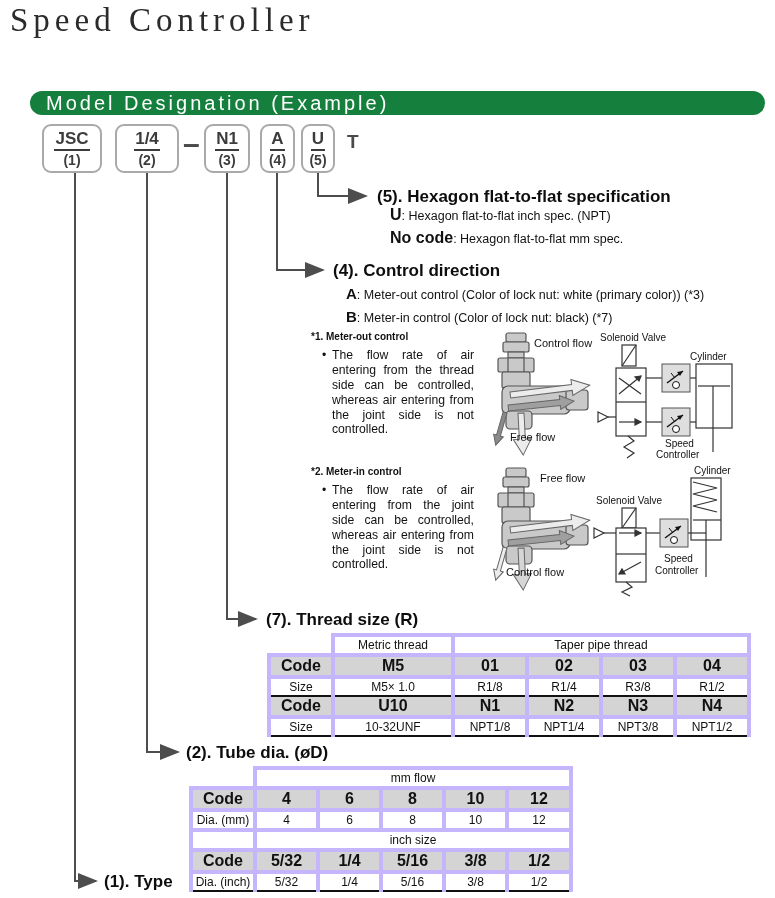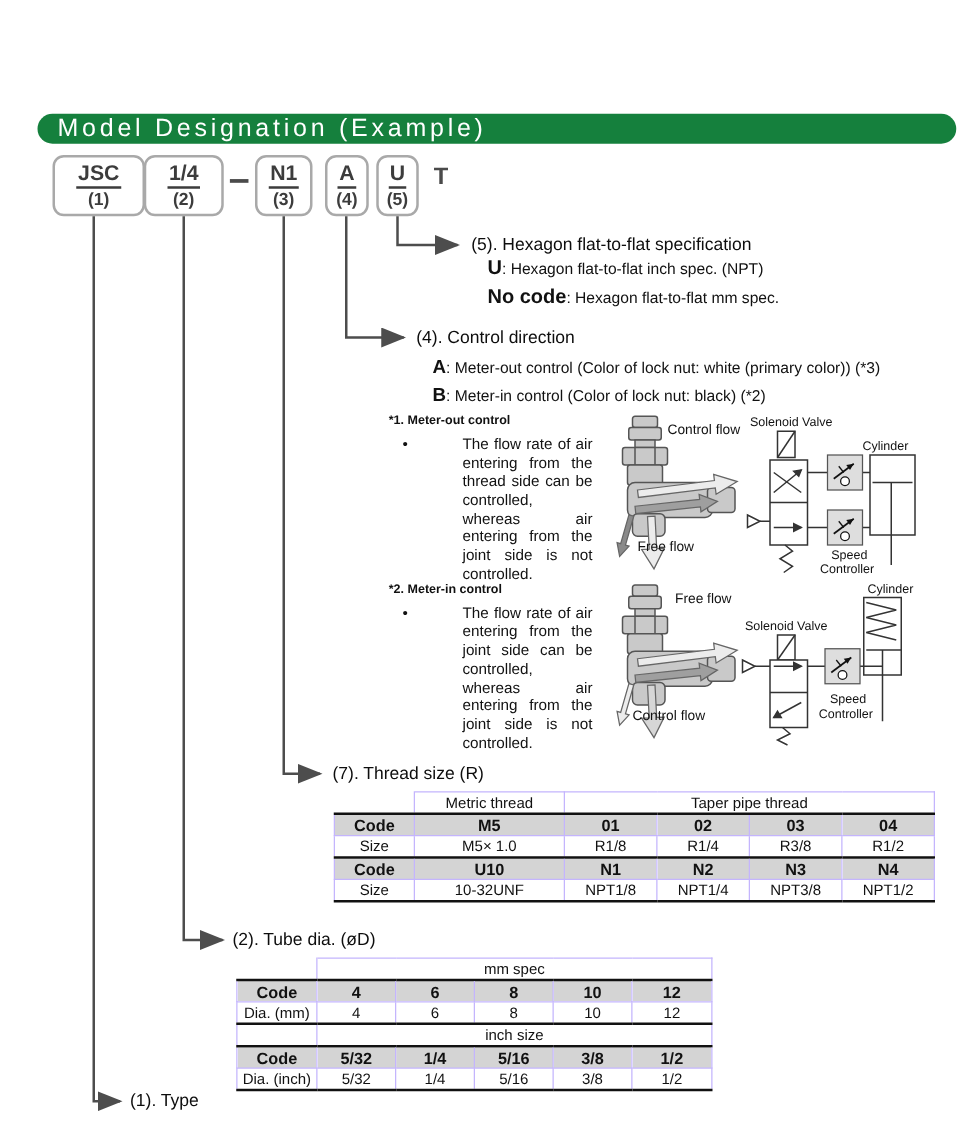--- a/index.html
+++ b/index.html
@@ -11,47 +11,48 @@
        border-radius:12px;color:#fff;font-size:20px;letter-spacing:3px;line-height:24px;
        padding-left:16px;box-sizing:border-box;white-space:nowrap;}
   .mbox{position:absolute;top:124px;height:49px;border:2px solid #a9a9a9;border-radius:9px;
         text-align:center;box-sizing:border-box;padding-top:3px;color:#3c3c3c;background:#fff;}
   .mcode{font-weight:bold;font-size:17px;border-bottom:2px solid #3c3c3c;display:inline-block;
          line-height:1.15;padding:0 1px;}
   .mnum{font-size:14px;font-weight:bold;line-height:1.2;}
   .mdash{position:absolute;left:183px;top:127px;font-size:30px;font-weight:900;color:#4a4a4a;}
   .msuffix{position:absolute;left:347px;top:131px;font-size:19px;font-weight:bold;color:#4a4a4a;}
   .overlay{position:absolute;left:0;top:0;pointer-events:none;}
-  .shead{position:absolute;font-weight:normal;font-size:14px;color:#0d0d0d;white-space:nowrap;}
+  .shead{position:absolute;font-weight:bold;font-size:17px;color:#0d0d0d;white-space:nowrap;}
   .sitem{position:absolute;white-space:nowrap;}
   .scode-lg{font-weight:bold;font-size:16px;}
   .scode{font-weight:bold;font-size:15px;}
   .sdesc{font-size:12.5px;}
   .nhead{position:absolute;font-weight:bold;font-size:10px;white-space:nowrap;}
   .nbody{position:absolute;width:152px;font-size:12.2px;line-height:1.22;display:flex;}
   .nbody .bullet{width:10px;flex:none;}
-  .nbody .btext{flex:1;text-align:justify;margin-left:38px;}
+  .nbody .btext{flex:1;text-align:justify;}
   .figsvg{position:absolute;}
   .tbl{position:absolute;border-collapse:collapse;font-size:12px;color:#111;table-layout:fixed;}
-  .tbl td{border:1px solid #c4b5fd;text-align:center;padding:0 2px;height:16px;background:#fff;
+  .tbl td{border:4px solid #c4b5fd;text-align:center;padding:0 2px;height:16px;background:#fff;
           overflow:hidden;white-space:nowrap;}
   .tbl td.blank{border-top:none;border-left:none;background:transparent;}
-  .tbl tr.code td{background:#d4d4d4;font-weight:bold;border-top:2px solid #111;font-size:13px;}
+  .tbl tr.code td{background:#d4d4d4;font-weight:bold;border-top:2px solid #111;font-size:16px;}
   .tbl tr.end td{border-bottom:2px solid #111;}
   svg text{font-family:"Liberation Sans",sans-serif;}
 </style>
 </head>
 <body>
 
 <div id="page">
 
+  <div class="title">Speed Controller</div>
 
   <div class="bar">Model Designation (Example)</div>
 
-  <div class="mbox" style="left:42px;width:74px;">
+  <div class="mbox" style="left:42px;width:60px;">
     <span class="mcode">JSC</span><br>
     <span class="mnum">(1)</span>
   </div>
   <div class="mbox" style="left:115px;width:64px;">
     <span class="mcode">1/4</span><br>
     <span class="mnum">(2)</span>
   </div>
   <div class="mdash">–</div>
   <div class="mbox" style="left:204px;width:46px;">
     <span class="mcode">N1</span><br>
@@ -86,21 +87,21 @@
   </div>
   <div class="sitem" style="left:390px;top:229px;">
     <span class="scode-lg">No code</span><span class="sdesc">: Hexagon flat-to-flat mm spec.</span>
   </div>
 
   <div class="shead" style="left:333px;top:261px;">(4). Control direction</div>
   <div class="sitem" style="left:346px;top:285px;">
     <span class="scode">A</span><span class="sdesc">: Meter-out control (Color of lock nut: white (primary color)) (*3)</span>
   </div>
   <div class="sitem" style="left:346px;top:308px;">
-    <span class="scode">B</span><span class="sdesc">: Meter-in control (Color of lock nut: black) (*2)</span>
+    <span class="scode">B</span><span class="sdesc">: Meter-in control (Color of lock nut: black) (*7)</span>
   </div>
 
   <div class="nhead" style="left:311px;top:331px;">*1. Meter-out control</div>
   <div class="nbody" style="left:322px;top:348px;">
     <span class="bullet">•</span>
     <span class="btext">The flow rate of air entering from the thread side can be controlled, whereas air entering from the joint side is not controlled.</span>
   </div>
 
   <svg class="figsvg" style="left:450px;top:331px;" width="152" height="128" viewBox="0 0 152 128">
     <g stroke="#555" fill="#c9c9c9" stroke-width="1.2">
@@ -306,21 +307,21 @@
         <col style="width:64px">
         <col style="width:63px">
         <col style="width:63px">
         <col style="width:63px">
         <col style="width:63px">
         <col style="width:64px">
       </colgroup>
     <tbody>
         <tr>
       <td class="blank"></td>
-      <td colspan="5">mm spec</td>
+      <td colspan="5">mm flow</td>
     </tr>
     <tr class="code">
       <td>Code</td>
       <td>4</td>
       <td>6</td>
       <td>8</td>
       <td>10</td>
       <td>12</td>
     </tr>
     <tr class="end">

